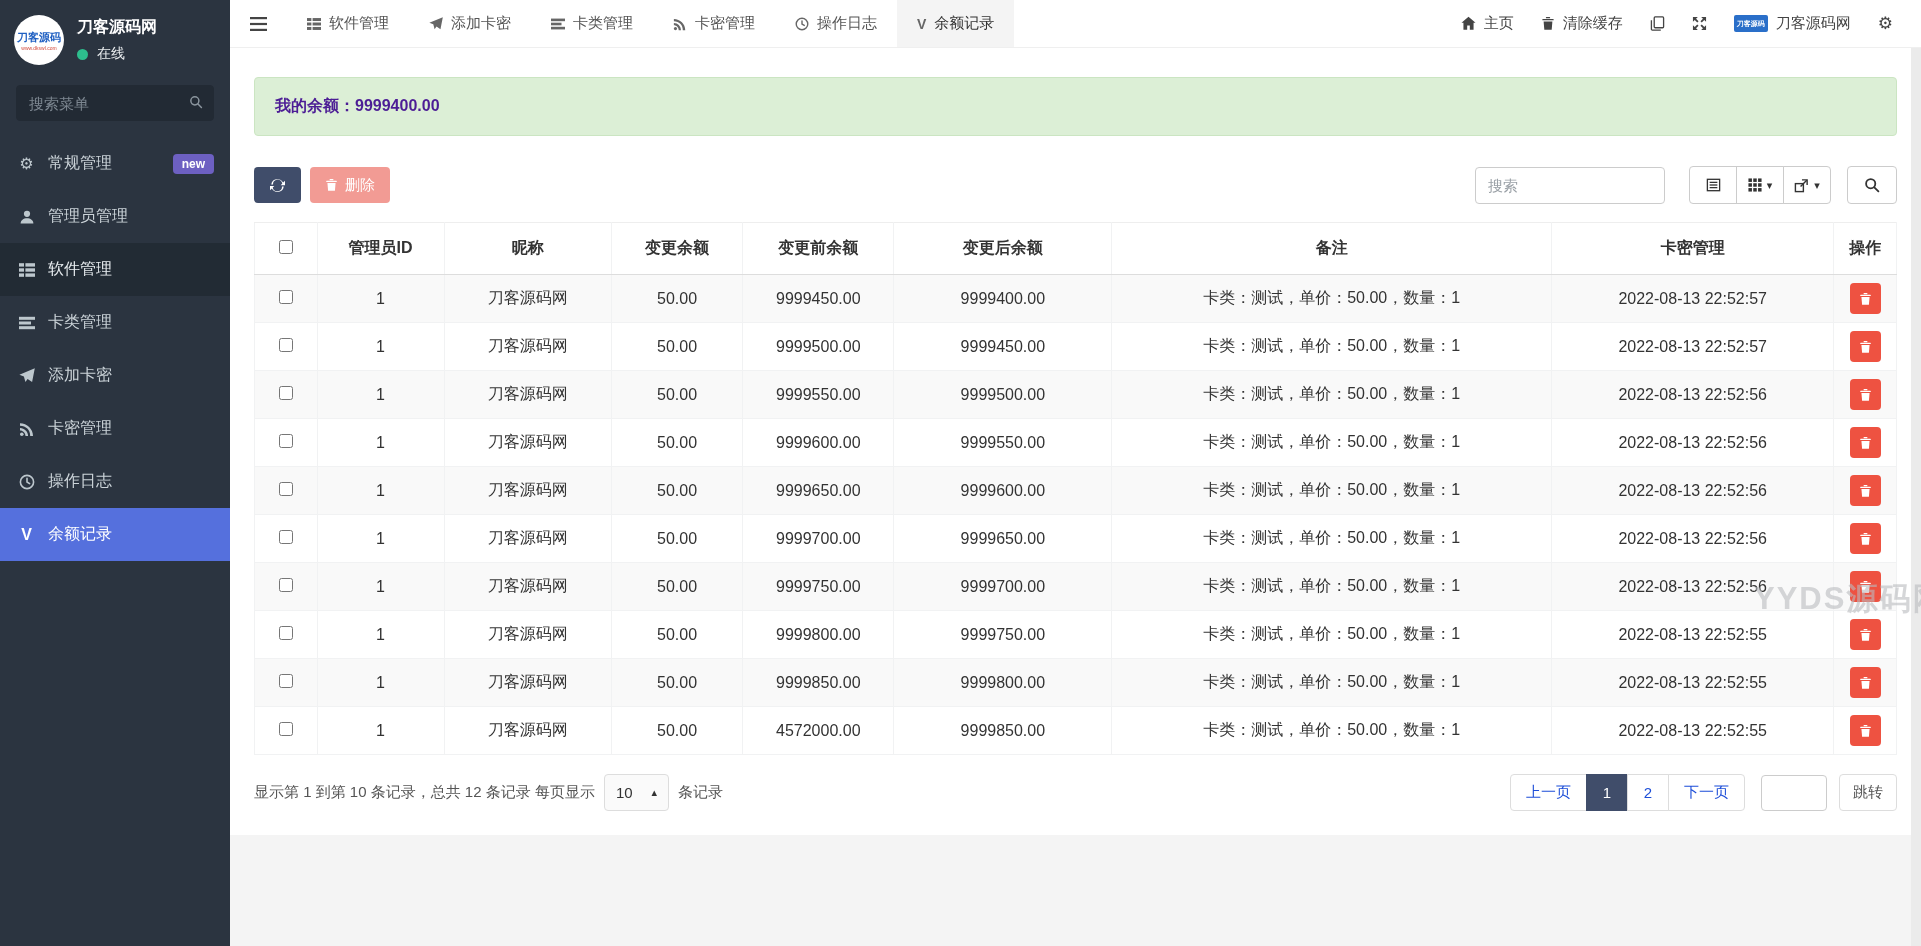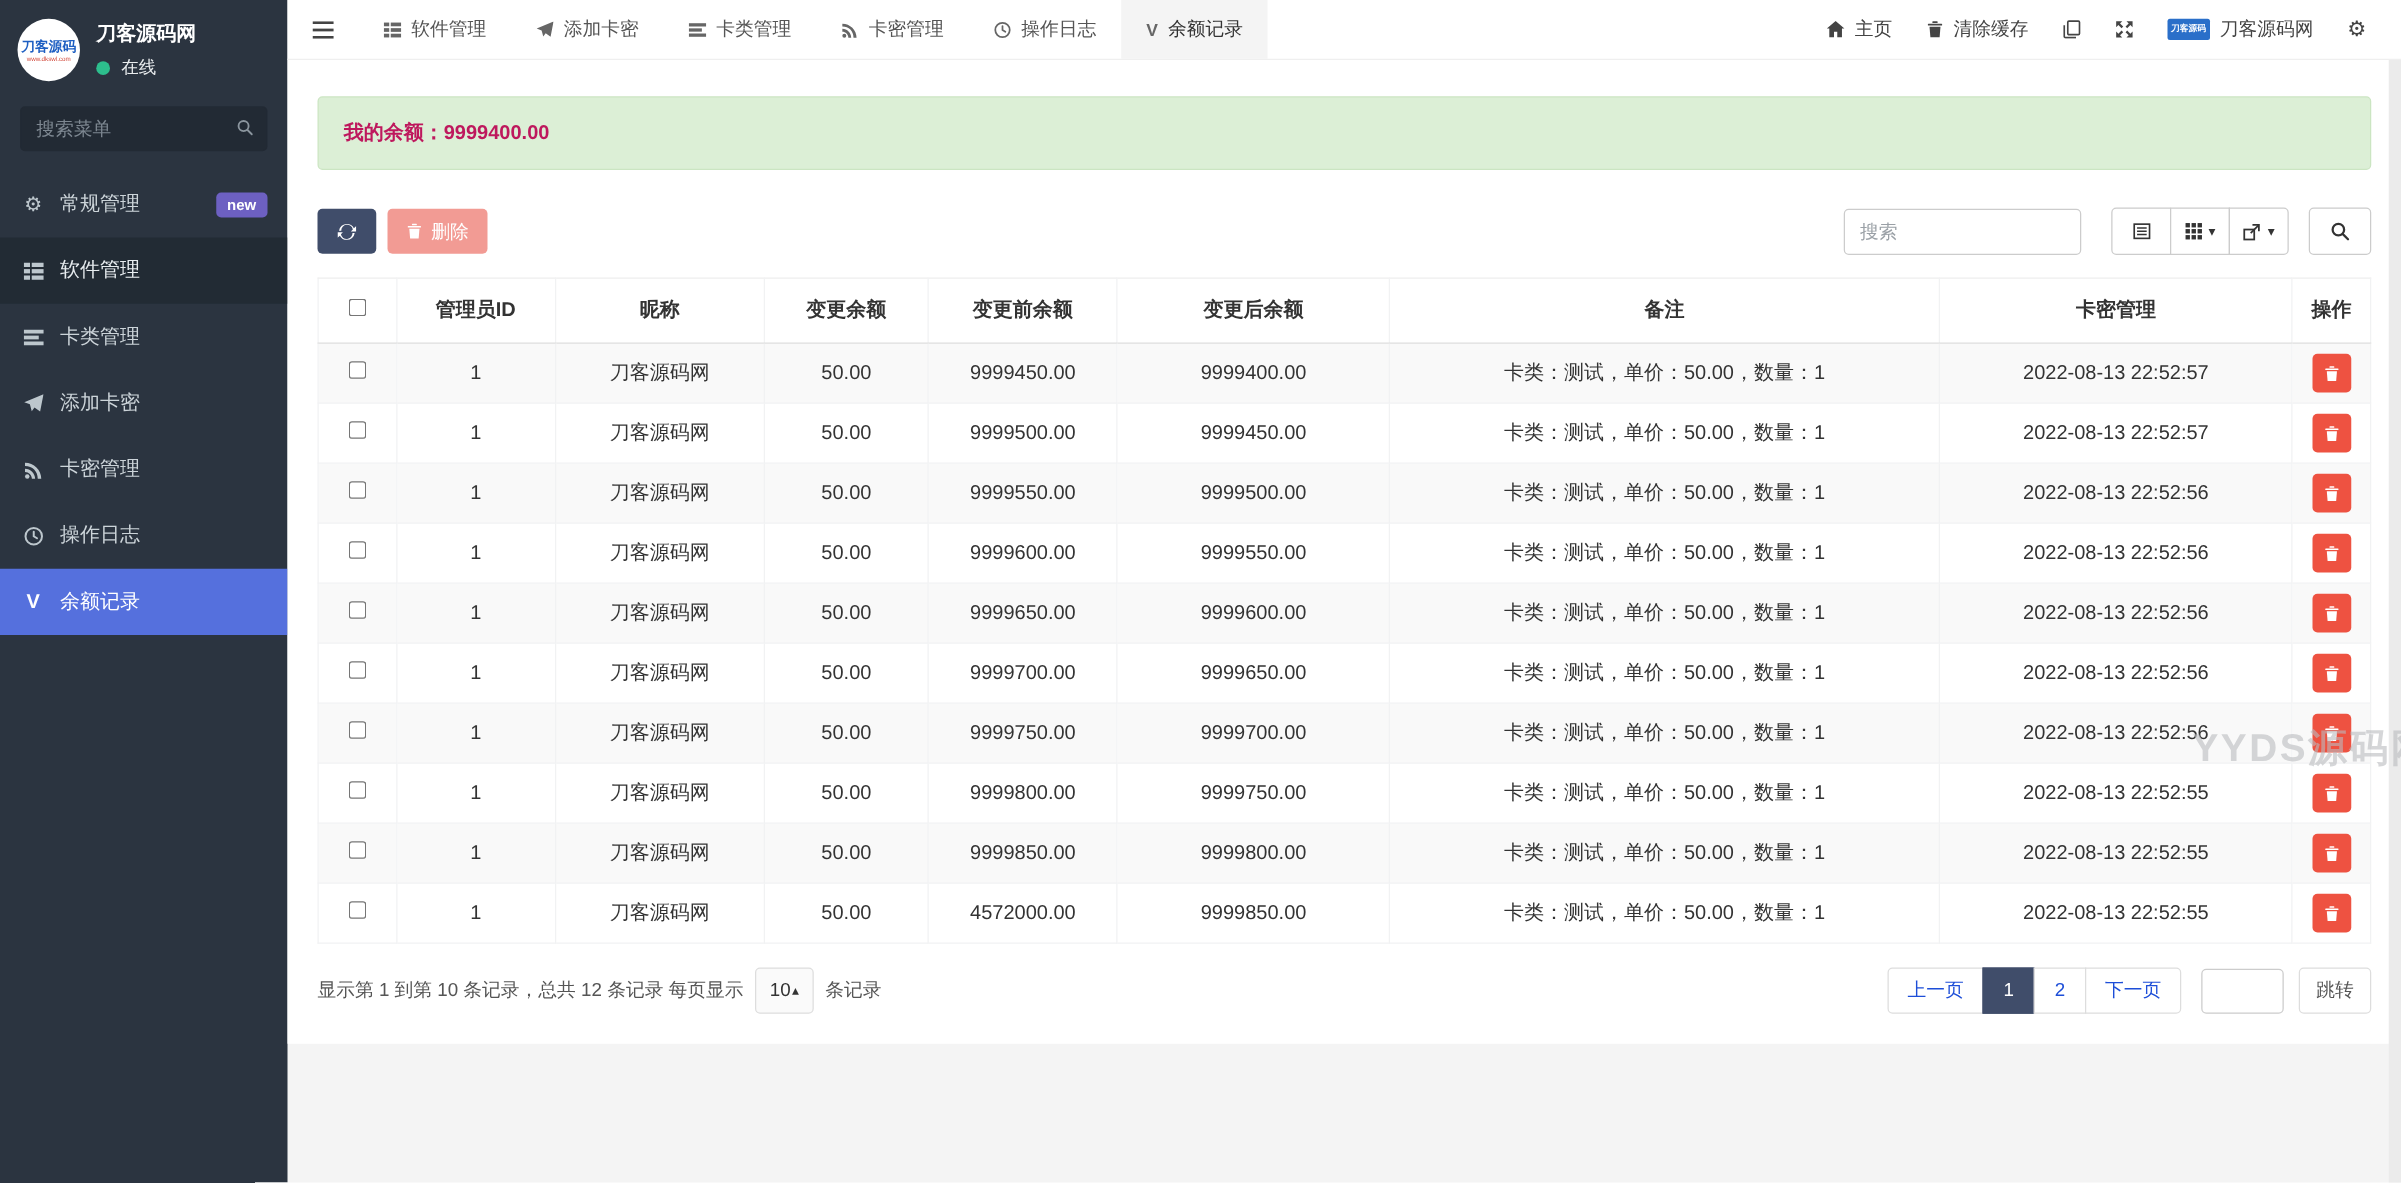--- a/index.html
+++ b/index.html
@@ -39,21 +39,21 @@
   .tb-tab .t-ic { color:#666; display:inline-flex; }
   .tb-tab.active { background:#f4f4f4; color:#333; }
   .tb-right { display:flex; align-items:center; gap:27px; padding-right:28px; color:#444; font-size:15px; }
   .tb-link { display:flex; align-items:center; gap:8px; cursor:pointer; }
   .tb-ic { display:inline-flex; color:#444; cursor:pointer; }
   .mini-logo { background:#2a6fc9; color:#fff; font-size:7px; font-weight:bold; padding:5px 3px; border-radius:2px; line-height:1; white-space:nowrap; }
   .gears { font-size:17px; }
 
   
   .panel { background:#fff; padding:29px 24px 24px 24px; }
-  .alert-success { background:#dcefd6; border:1px solid #cbe5c2; border-radius:4px; color:#be185d; font-weight:bold; font-size:16px; padding:18px 20px; margin-bottom:30px; }
+  .alert-success { background:#dcefd6; border:1px solid #cbe5c2; border-radius:4px; color:#4c1d95; font-weight:bold; font-size:16px; padding:18px 20px; margin-bottom:30px; }
   .toolbar { display:flex; justify-content:space-between; align-items:center; margin-bottom:18px; }
   .tl-left { display:flex;border-radius:12px; }
   .btn-navy { background:#404d6a; border:none; color:#fff; width:47px; height:36px; border-radius:4px; cursor:pointer; display:flex; align-items:center; justify-content:center; }
   .btn-del { background:#f29b94; border:none; color:#fff; height:36px; padding:0 15px; border-radius:4px; font-size:15px; display:flex; align-items:center; gap:7px; margin-left:9px; cursor:default; }
   .tl-right { display:flex; align-items:center; }
   .search-input { width:190px; height:37px; border:1px solid #ccc; border-radius:4px; padding:0 12px; font-size:15px; color:#555; outline:none; }
   .search-input::placeholder { color:#9aa0a6; }
   .btn-group { display:flex; margin-left:24px; }
   .gbtn { height:38px; min-width:48px; background:#fff; border:1px solid #ccc; display:flex; align-items:center; justify-content:center; gap:5px; color:#333; cursor:pointer; margin-left:-1px; padding:0 10px; }
   .gbtn:first-child { border-radius:4px 0 0 4px; margin-left:0; }
@@ -64,21 +64,21 @@
   table { width:100%; border-collapse:collapse; table-layout:fixed; font-size:16px; color:#333; }
   th, td { text-align:center; border:1px solid #f1f2f3; overflow:hidden; white-space:nowrap; }
   th { font-weight:bold; padding:15px 8px; border-bottom:1px solid #ddd; border-top:1px solid #eee; background:#fff; }
   td { padding:0 8px; height:48px; }
   tbody tr:nth-child(odd) { background:#f9f9f9; }
   input[type="checkbox"] { width:14px; height:14px; accent-color:#fff; }
   .btn-trash { width:31px; height:31px; background:#ee5241; border:none; border-radius:4px; color:#fff; cursor:pointer; display:inline-flex; align-items:center; justify-content:center; }
 
   .pager { display:flex; justify-content:space-between; align-items:center; margin-top:19px; font-size:15px; color:#555; }
   .pg-left { display:flex; align-items:center; }
-  .pp-btn { margin:0 9px; height:37px; padding:0 11px; background:#fafafa; border:1px solid #ddd; border-radius:4px; color:#333; display:inline-flex; align-items:center; gap:1px; font-size:15px; cursor:pointer; }
+  .pp-btn { margin:0 9px; height:37px; padding:0 11px; background:#fafafa; border:1px solid #ddd; border-radius:4px; color:#333; display:inline-flex; align-items:center; gap:19px; font-size:15px; cursor:pointer; }
   .pg-right { display:flex; align-items:center; }
   .pg-btn { height:37px; min-width:42px; padding:0 15px; background:#fff; border:1px solid #ddd; color:#1d4ed8; font-size:15px; margin-left:-1px; cursor:pointer; }
   .pg-btn.first { border-radius:4px 0 0 4px; margin-left:0; }
   .pg-btn.last { border-radius:0 4px 4px 0; }
   .pg-btn.active { background:#404d6a; border-color:#404d6a; color:#fff; }
   .jump-input { width:66px; height:36px; border:1px solid #ccc; border-radius:4px; margin:0 12px 0 16px; outline:none; padding:0 8px; font-size:15px; }
   .jump-btn { height:37px; padding:0 13px; background:#fff; border:1px solid #ddd; border-radius:4px; color:#555; font-size:15px; cursor:pointer; }
 
   .watermark { position:absolute; left:1524px; top:578px; font-size:31px; font-weight:bold; color:rgba(185,186,190,0.6); letter-spacing:2px; white-space:nowrap; z-index:9; pointer-events:none; }
   .scroll-track { position:fixed; right:0; top:48px; width:10px; height:898px; background:#ebebeb; }
@@ -113,20 +113,29 @@
             <line x1="10.3" y1="10.3" x2="14.2" y2="14.2" stroke="currentColor" stroke-width="1.7" stroke-linecap="round"></line>
           </svg>
       </span>
     </div>
 
     <nav class="sb-menu">
       <div class="sb-item">
         <span class="sb-icon">⚙</span>
         <span>常规管理</span>
         <span class="badge-new">new</span>
+      </div>
+      <div class="sb-item">
+        <span class="sb-icon">
+          <svg width="16" height="16" viewBox="0 0 16 16" fill="currentColor">
+              <circle cx="8" cy="4.8" r="3.1"></circle>
+              <path d="M1.6 14.6c0-3.5 2.9-5.4 6.4-5.4s6.4 1.9 6.4 5.4z"></path>
+            </svg>
+        </span>
+        <span>管理员管理</span>
       </div>
       <div class="sb-item open">
         <span class="sb-icon">
           <svg width="16" height="16" viewBox="0 0 16 16" fill="currentColor">
               <rect x="0" y="1.2" width="5" height="3.4"></rect>
               <rect x="6.4" y="1.2" width="9.6" height="3.4"></rect>
               <rect x="0" y="6.3" width="5" height="3.4"></rect>
               <rect x="6.4" y="6.3" width="9.6" height="3.4"></rect>
               <rect x="0" y="11.4" width="5" height="3.4"></rect>
               <rect x="6.4" y="11.4" width="9.6" height="3.4"></rect>

